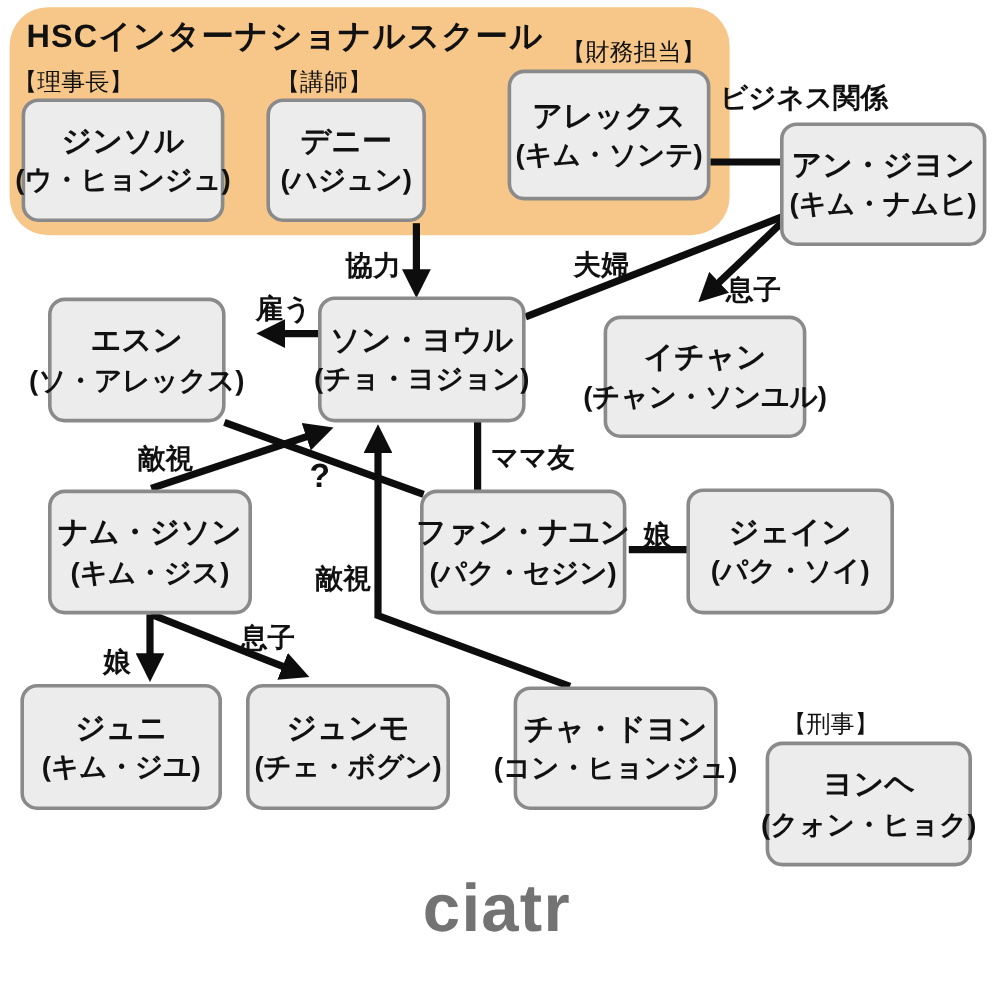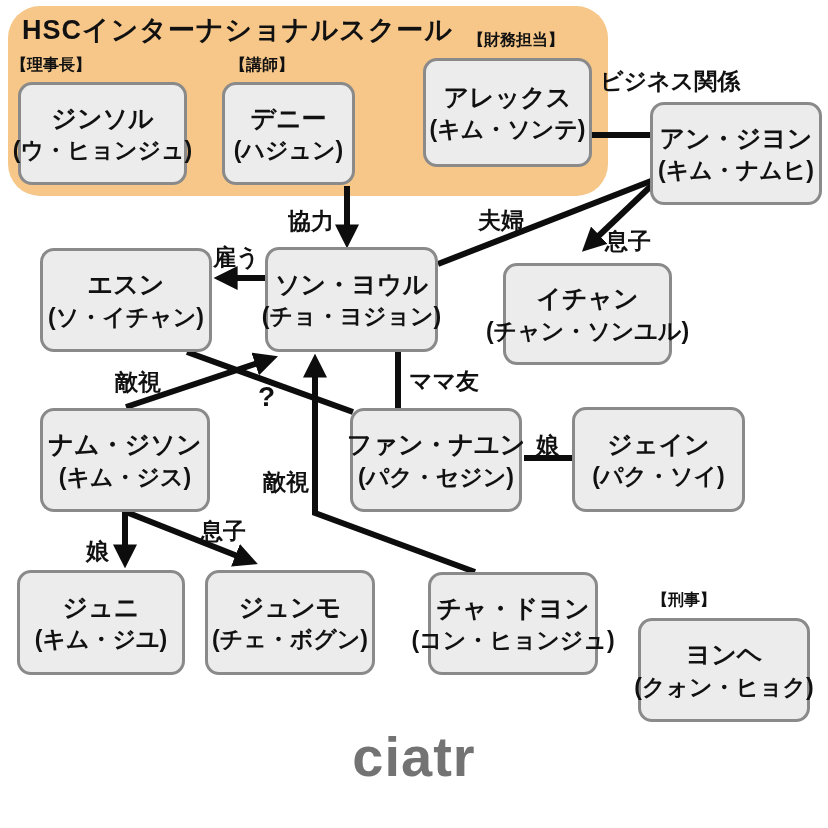--- a/index.html
+++ b/index.html
@@ -21,21 +21,21 @@
     position:absolute;background:#ececec;border:3px solid #8a8a8a;
     border-radius:14px;box-sizing:border-box;
   }
   .box .txt{
     position:absolute;top:50%;left:50%;transform:translate(-50%,-50%);
     text-align:center;white-space:nowrap;font-weight:bold;line-height:1.35;
   }
   .nm{font-size:25px;}
   .ac{font-size:23px;}
   .role{
-    position:absolute;font-size:16px;font-weight:bold;white-space:nowrap;
+    position:absolute;font-size:20px;font-weight:normal;white-space:nowrap;
   }
   .rlabel{
     position:absolute;font-size:23px;font-weight:bold;white-space:nowrap;
   }
   svg.lines{position:absolute;left:0;top:0;}
   .logo{
     position:absolute;left:0;top:724px;width:828px;text-align:center;
     font-size:56px;font-weight:bold;color:#737373;letter-spacing:1px;
   }
 </style>
@@ -91,24 +91,24 @@
         <div class="nm">アレックス</div>
         <div class="ac">(キム・ソンテ)</div>
       </div>
   </div>
   <div class="box" style="left:650px;top:102px;width:172px;height:103px">
     <div class="txt">
         <div class="nm">アン・ジヨン</div>
         <div class="ac">(キム・ナムヒ)</div>
       </div>
   </div>
-  <div class="box" style="left:40px;top:248px;width:172px;height:104px">
+  <div class="box" style="left:40px;top:248px;width:148px;height:104px">
     <div class="txt">
         <div class="nm">エスン</div>
-        <div class="ac">(ソ・イチャン)</div>
+        <div class="ac">(ソ・アレックス)</div>
       </div>
   </div>
   <div class="box" style="left:265px;top:247px;width:173px;height:105px">
     <div class="txt">
         <div class="nm">ソン・ヨウル</div>
         <div class="ac">(チョ・ヨジョン)</div>
       </div>
   </div>
   <div class="box" style="left:503px;top:263px;width:169px;height:102px">
     <div class="txt">

